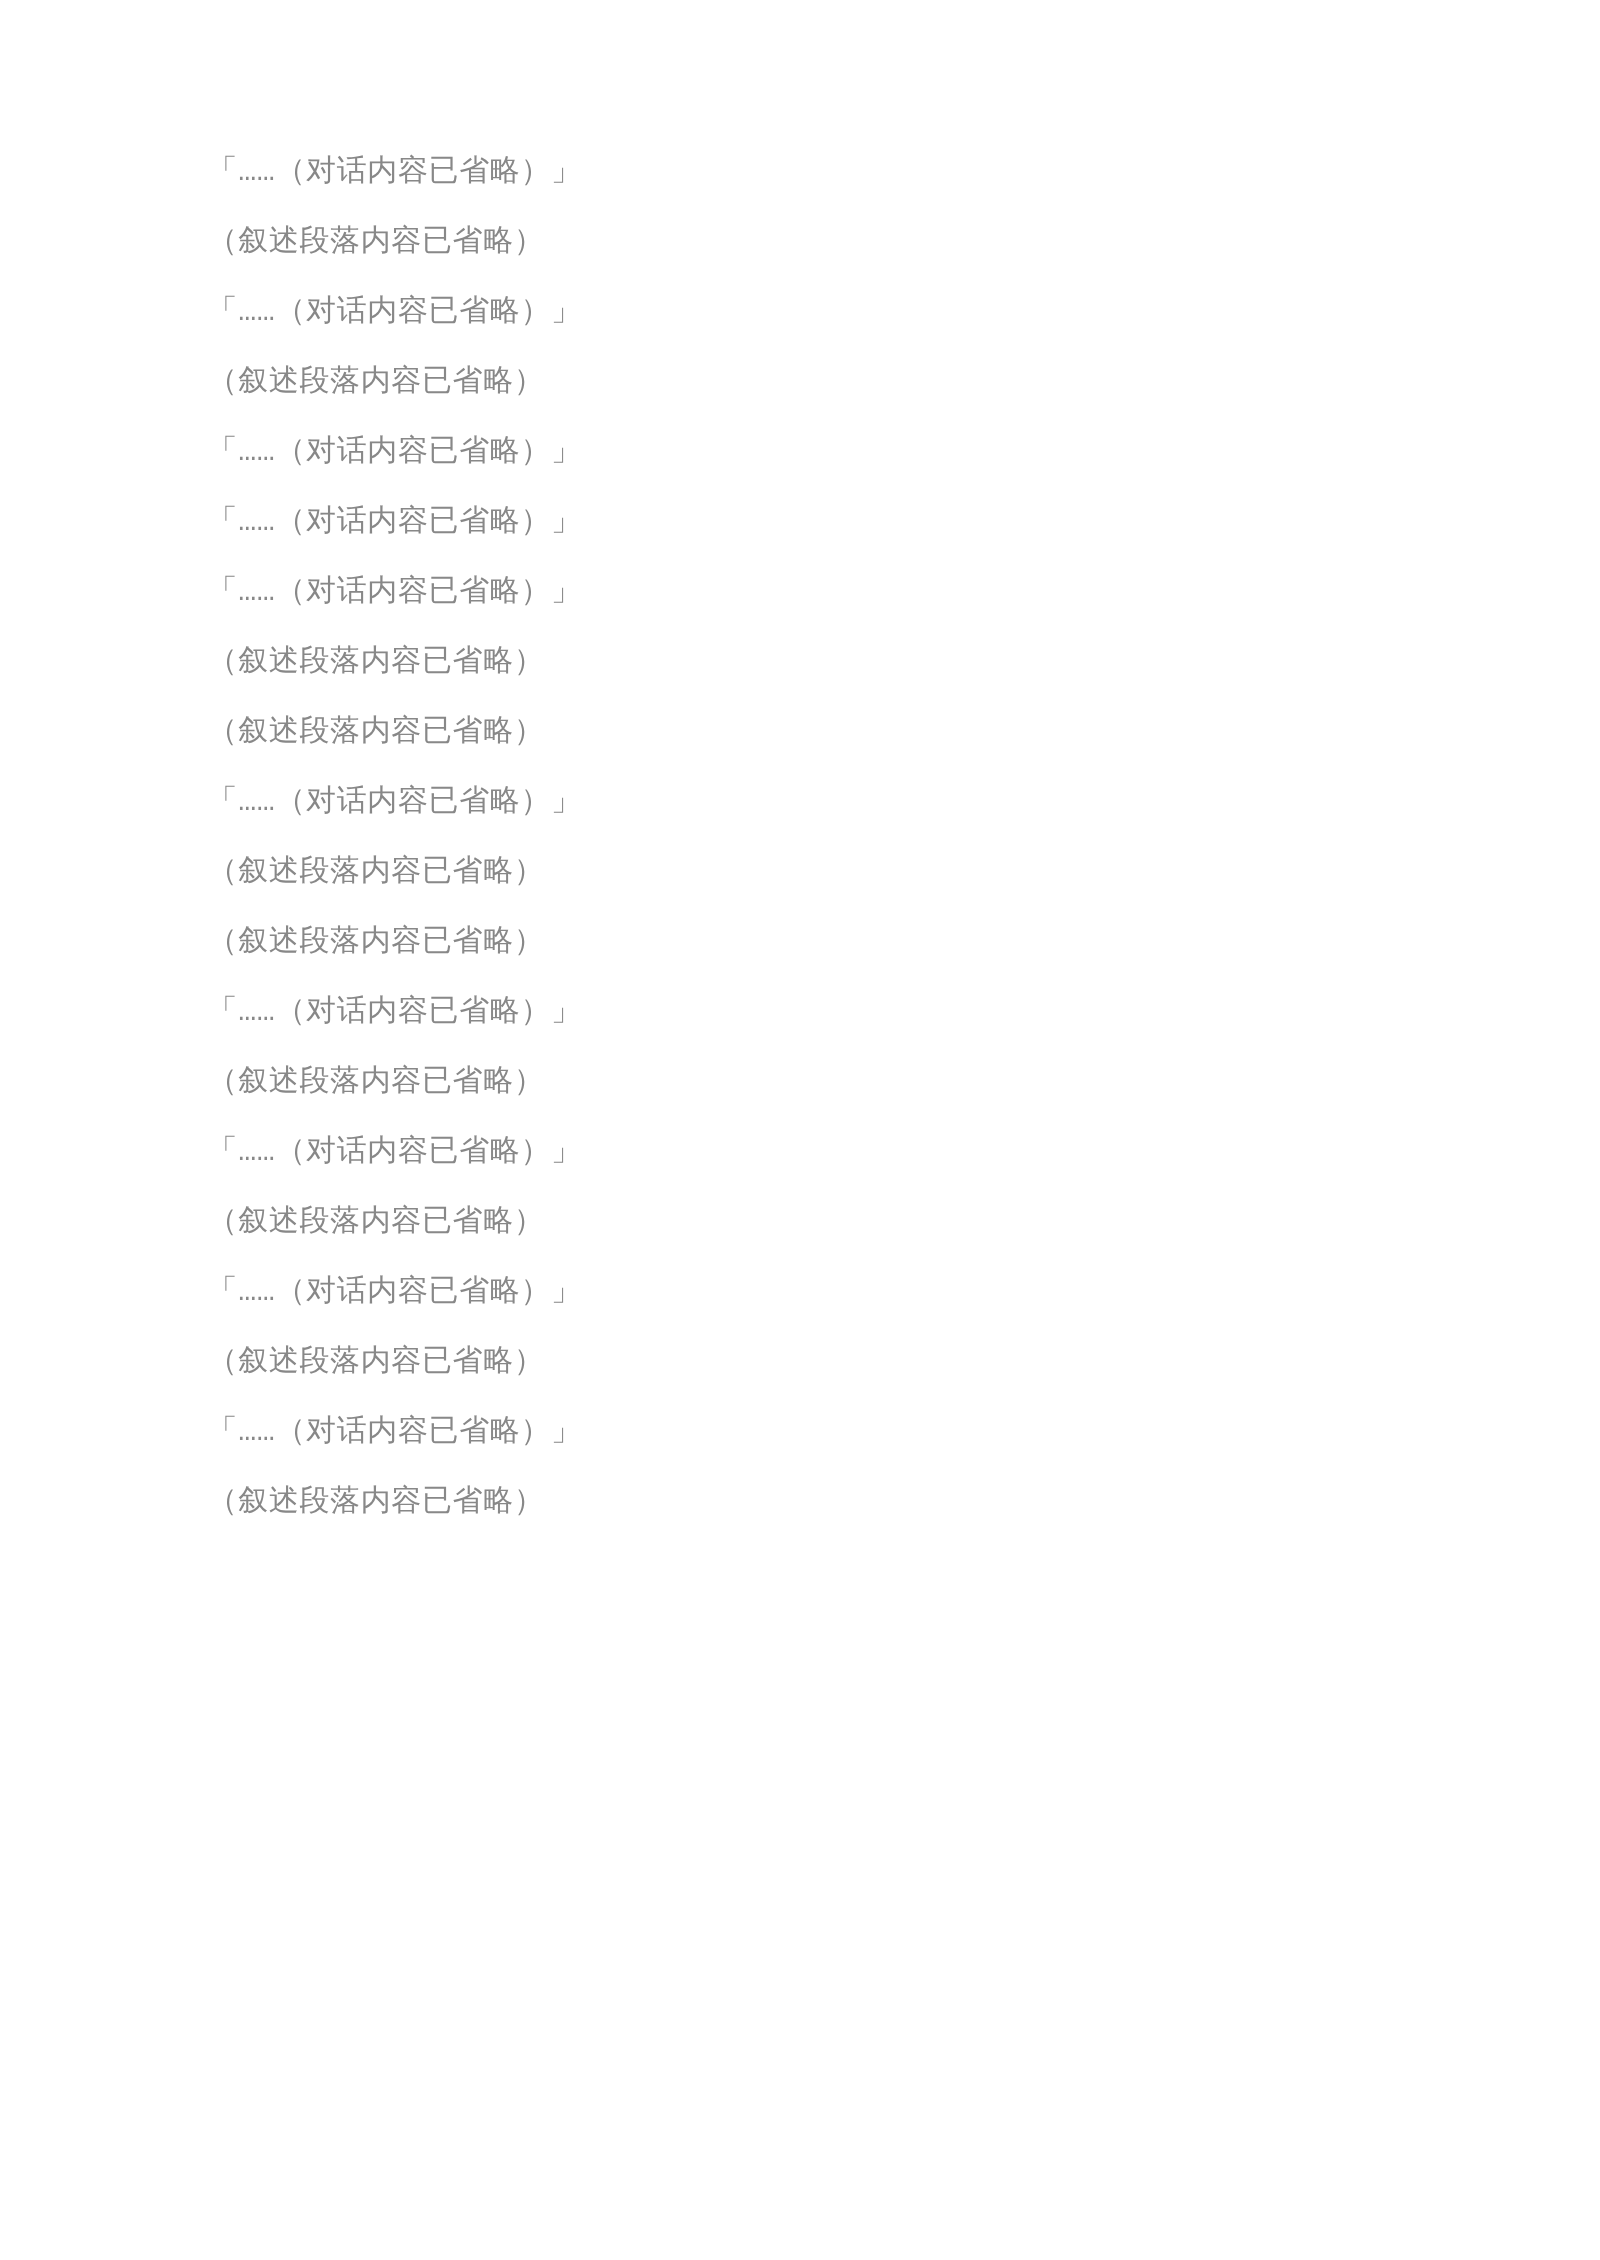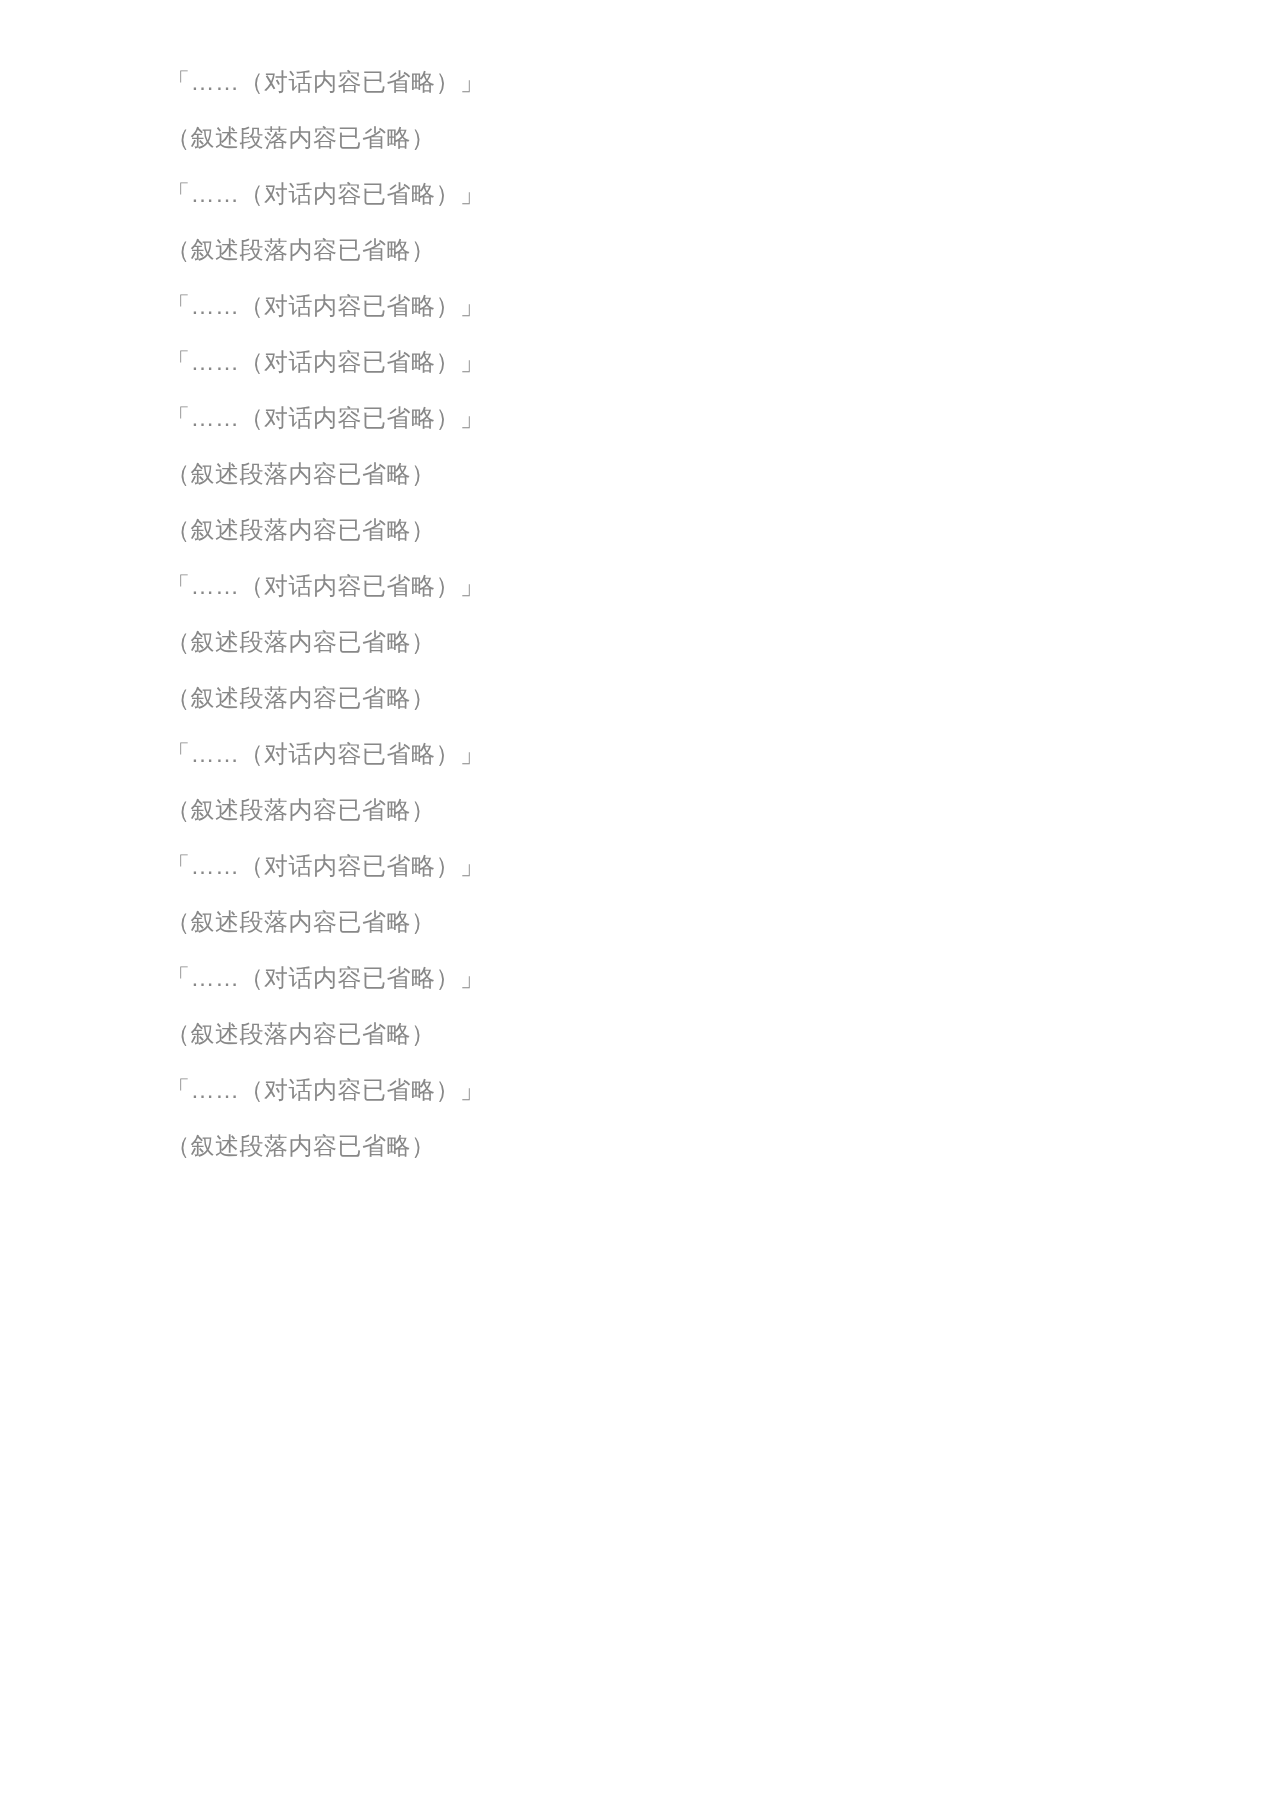--- a/index.html
+++ b/index.html
@@ -1,17 +1,17 @@
 <!DOCTYPE html>
 <html><head>
 <meta charset="utf-8">
 <style>
   html,body{margin:0;padding:0;background:#ffffff;}
   .page{width:1280px;height:1808px;background:#ffffff;box-sizing:border-box;
-        padding:63px 118px 80px 118px;font-family:Liberation Sans, sans-serif;
+        padding:120px 118px 80px 118px;font-family:Liberation Mono, monospace;
         color:#1a1a1a;overflow:hidden;}
   .para{font-size:24px;line-height:38px;margin:0 0 18px 0;text-indent:2em;
         letter-spacing:0.5px;}
   .para.redacted{color:#888;}
 </style>
 </head>
 <body>
 
 <div class="page">
   <div id="text-body">

